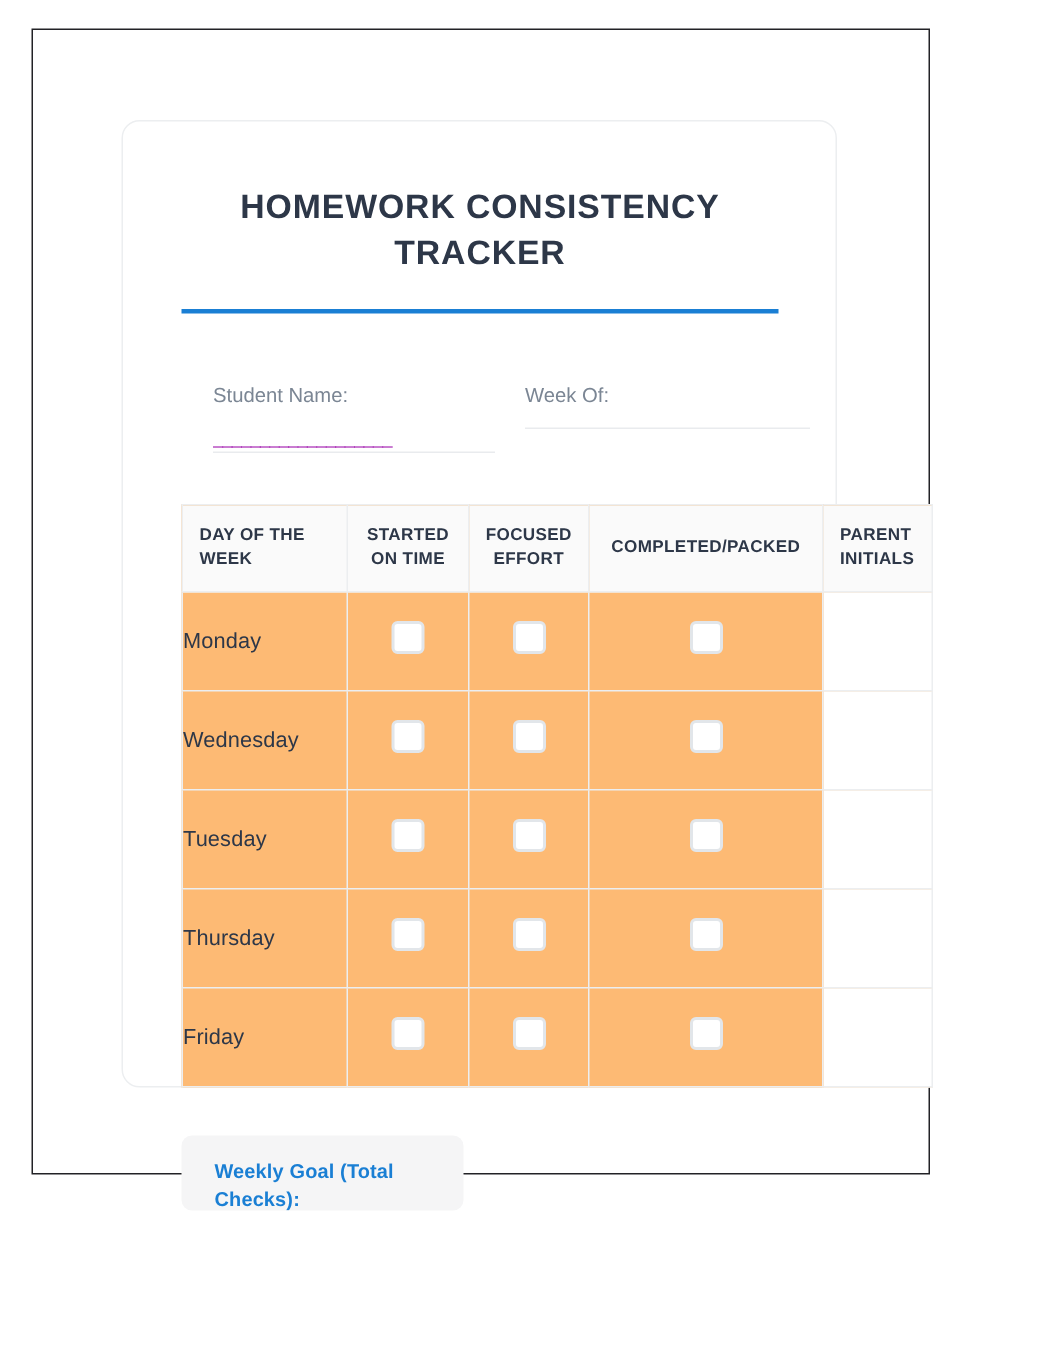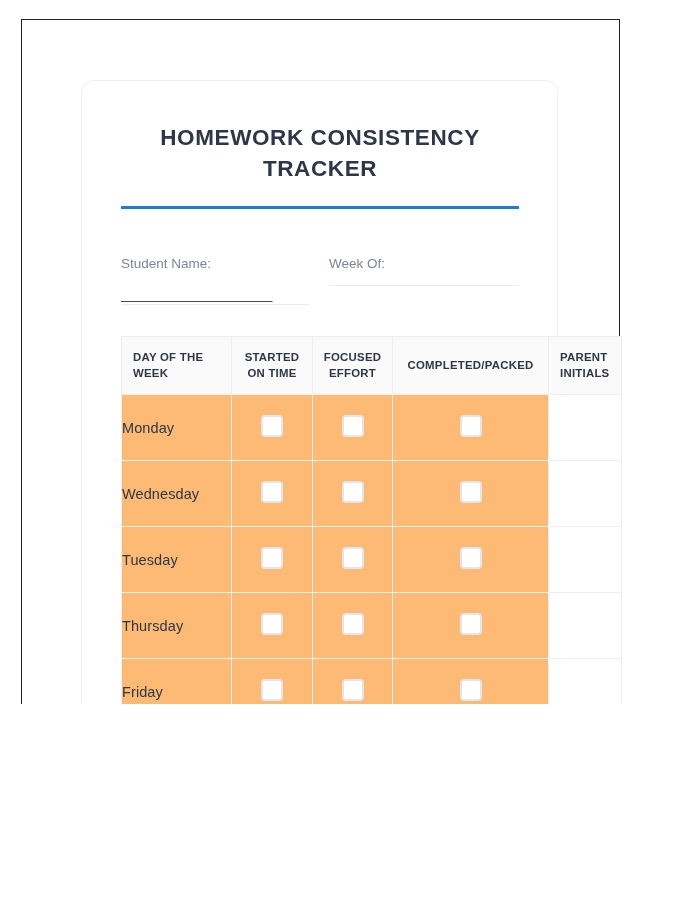--- a/index.html
+++ b/index.html
@@ -6,21 +6,21 @@
     margin: 0; padding: 0;
     width: 700px; height: 900px;
     background: #ffffff;
     font-family: "Liberation Sans", sans-serif;
     overflow: hidden;
   }
 
   #stage {
     position: relative;
     width: 700px;
-    height: 704px;
+    height: 900px;
     background: #ffffff;
     overflow: hidden;
     text-decoration: underline;
   }
 
   
   .page-frame {
     position: absolute;
     left: 21px; top: 19px;
     width: 599px; height: 764px;
@@ -70,34 +70,35 @@
   
   .meta-row {
     position: absolute;
     left: 121px; top: 256px;
     width: 398px;
     z-index: 6;
   }
   .meta-field {
     position: absolute;
     top: 0;
+    margin-left: 21px;
   }
   .meta-field.student { left: 0px;   width: 188px; }
   .meta-field.weekof  { left: 208px; width: 190px; }
 
   .meta-label {
     font-size: 13.5px;
     color: #7b8694;
     line-height: 1.2;
     display: block;
     margin-bottom: 13px;
   }
   .meta-blank {
-    font-size: 15px;
-    color: #404040;
+    font-size: 12px;
+    color: #a21caf;
     letter-spacing: -0.4px;
     display: block;
     white-space: nowrap;
     overflow: hidden;
   }
   .meta-underline {
     margin-top: 2px;
     height: 1px;
     background: #e9ebee;
     width: 100%;
@@ -279,15 +280,19 @@
             <td class="check-cell"><span class="checkbox"></span></td>
             <td class="check-cell"><span class="checkbox"></span></td>
             <td class="check-cell"><span class="checkbox"></span></td>
             <td class="initials-cell"></td>
           </tr>
         </tbody>
     </table>
   </div>
 
   <div class="summary-row">
+    <div class="summary-card goal">
+      <span class="summary-text">Weekly Goal (Total
+Checks):</span>
+    </div>
   </div>
 
 </div>
 
 </body></html>

